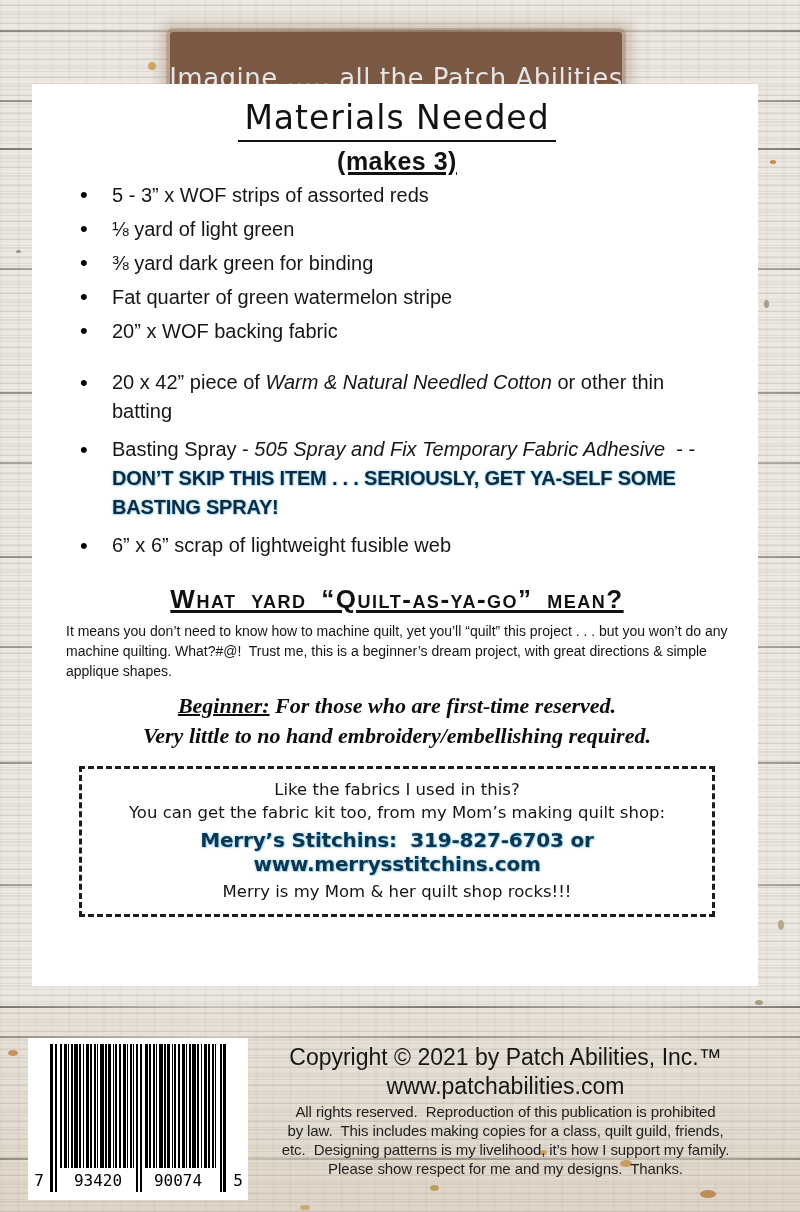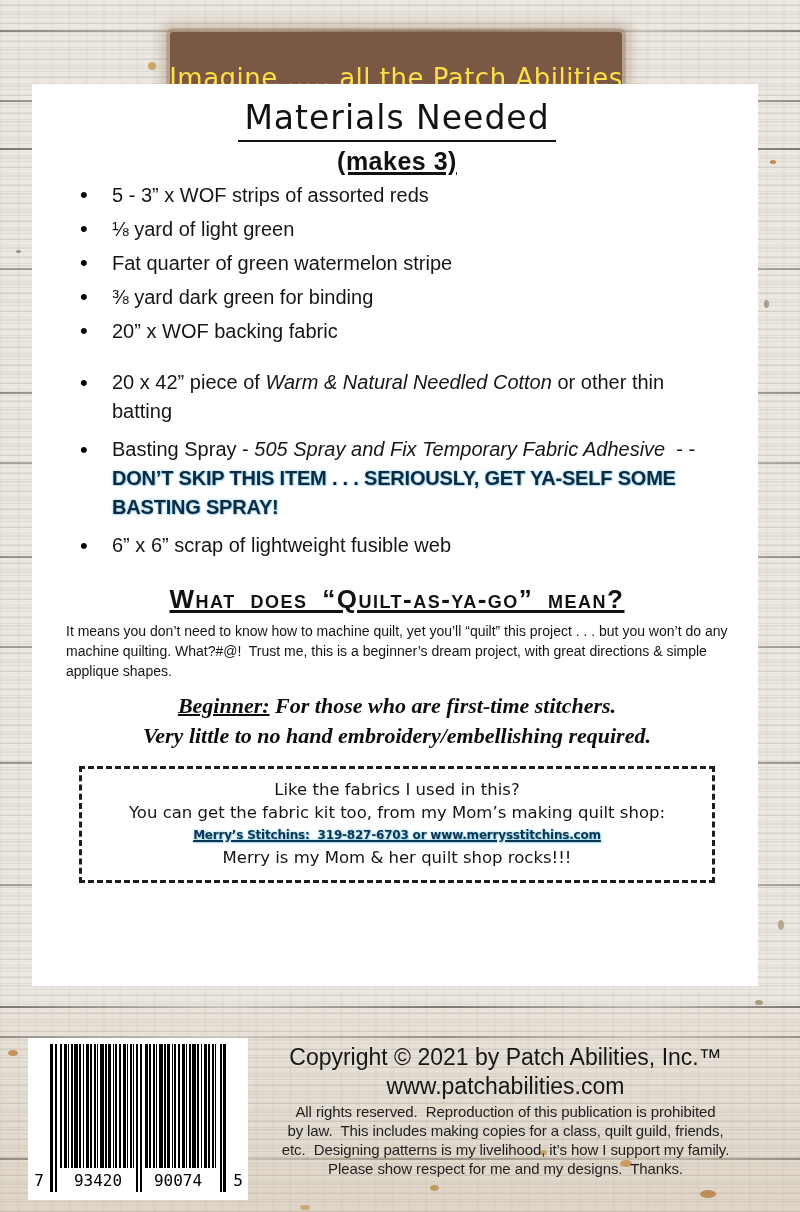--- a/index.html
+++ b/index.html
@@ -18,21 +18,21 @@
     background:linear-gradient(rgba(188,165,130,0.08), rgba(178,150,112,0.22));}
 
   
   .banner{
     position:absolute;left:170px;top:32px;width:452px;height:58px;
     background:#7b5843;border-radius:3px;
     box-shadow:0 0 0 4px rgba(146,112,84,0.38), 0 0 12px 9px rgba(146,112,84,0.32);
     display:flex;align-items:center;justify-content:center;
   }
   .banner span{
-    color:#fde047;font-family:"DejaVu Sans", sans-serif;font-size:26px;
+    color:#e5e5e5;font-family:"DejaVu Sans", sans-serif;font-size:26px;
     letter-spacing:0.5px;white-space:nowrap;margin-top:33px;
   }
 
   
   .card{
     position:absolute;left:32px;top:84px;width:726px;height:902px;
     background:#ffffff;box-sizing:border-box;padding:10px 30px 0 34px;color:#121212;
   }
   .title{
     text-align:center;margin:4px 0 0 0;font-family:"DejaVu Sans", sans-serif;
@@ -68,22 +68,22 @@
   .beginner{margin-top:10px;text-align:center;font-family:"Liberation Serif", serif;
     font-weight:bold;font-style:italic;font-size:22px;line-height:1.38;color:#0d0d0d;}
   .blead{text-decoration:underline;text-decoration-thickness:2px;}
   .fabric-box{
     margin:14px auto 0 auto;width:614px;border:3px dashed #1d1d1d;
     padding:9px 8px 11px 8px;text-align:center;
     font-family:"DejaVu Sans", sans-serif;color:#141414;
   }
   .fb-line{font-size:16.5px;line-height:1.42;}
   .fb-shop{
-    font-size:12px;font-weight:800;color:#0e3550;margin:3px 0 4px 0;
-    text-decoration:underline;text-decoration-thickness:2px;letter-spacing:-0.2px;
+    font-size:20px;font-weight:800;color:#0e3550;margin:3px 0 4px 0;
+    text-decoration-thickness:2px;letter-spacing:-0.2px;
     text-shadow:0 0 3px rgba(130,205,238,0.95), 1px 1px 0 rgba(130,205,238,0.6);
   }
 
   
   .barcode{position:absolute;left:28px;top:1038px;width:220px;height:162px;background:#ffffff;}
   .bars{position:absolute;left:22px;top:6px;width:176px;height:152px;}
   .bar{position:absolute;top:0;background:#000;}
   .bc-num{
     position:absolute;top:130px;height:24px;font-family:"DejaVu Sans Mono", monospace;
     font-size:16px;color:#000;display:flex;align-items:center;justify-content:center;
@@ -139,37 +139,37 @@
     <span>Imagine ..... all the Patch Abilities</span>
   </div>
 
   <div class="card">
     <h1 class="title"><span>Materials Needed</span></h1>
     <div class="subtitle">(makes 3)</div>
 
     <ul class="mats">
       <li>5 - 3” x WOF strips of assorted reds</li>
       <li>⅛ yard of light green</li>
+      <li>⅜ yard dark green for binding</li>
       <li>Fat quarter of green watermelon stripe</li>
-      <li>⅜ yard dark green for binding</li>
       <li>20” x WOF backing fabric</li>
     </ul>
 
 
     <ul class="mats mats2">
       <li><span>20 x 42” piece of </span><span class="it">Warm &amp; Natural Needled Cotton</span><span> or other thin batting</span></li>
       <li><span>Basting Spray - </span><span class="it">505 Spray and Fix Temporary Fabric Adhesive</span><span>&nbsp; - - </span><span class="shout">DON’T SKIP THIS ITEM . . . SERIOUSLY, GET YA-SELF SOME BASTING SPRAY!</span></li>
       <li>6” x 6” scrap of lightweight fusible web</li>
     </ul>
 
-    <h2 class="qhead">What does “Quilt-as-ya-go” mean?</h2>
+    <h2 class="qhead">What yard “Quilt-as-ya-go” mean?</h2>
     <p class="qbody">It means you don’t need to know how to machine quilt, yet you’ll “quilt” this project . . . but you won’t do any machine quilting. What?#@!&nbsp; Trust me, this is a beginner’s dream project, with great directions &amp; simple applique shapes.</p>
 
     <div class="beginner">
-      <div><span class="blead">Beginner:</span><span> For those who are first-time stitchers.</span></div>
+      <div><span class="blead">Beginner:</span><span> For those who are first-time reserved.</span></div>
       <div>Very little to no hand embroidery/embellishing required.</div>
     </div>
 
     <div class="fabric-box">
       <div class="fb-line">Like the fabrics I used in this?</div>
       <div class="fb-line">You can get the fabric kit too, from my Mom’s making quilt shop:</div>
       <div class="fb-shop">Merry’s Stitchins:&nbsp; 319-827-6703 or www.merrysstitchins.com</div>
       <div class="fb-line">Merry is my Mom &amp; her quilt shop rocks!!!</div>
     </div>
   </div>

